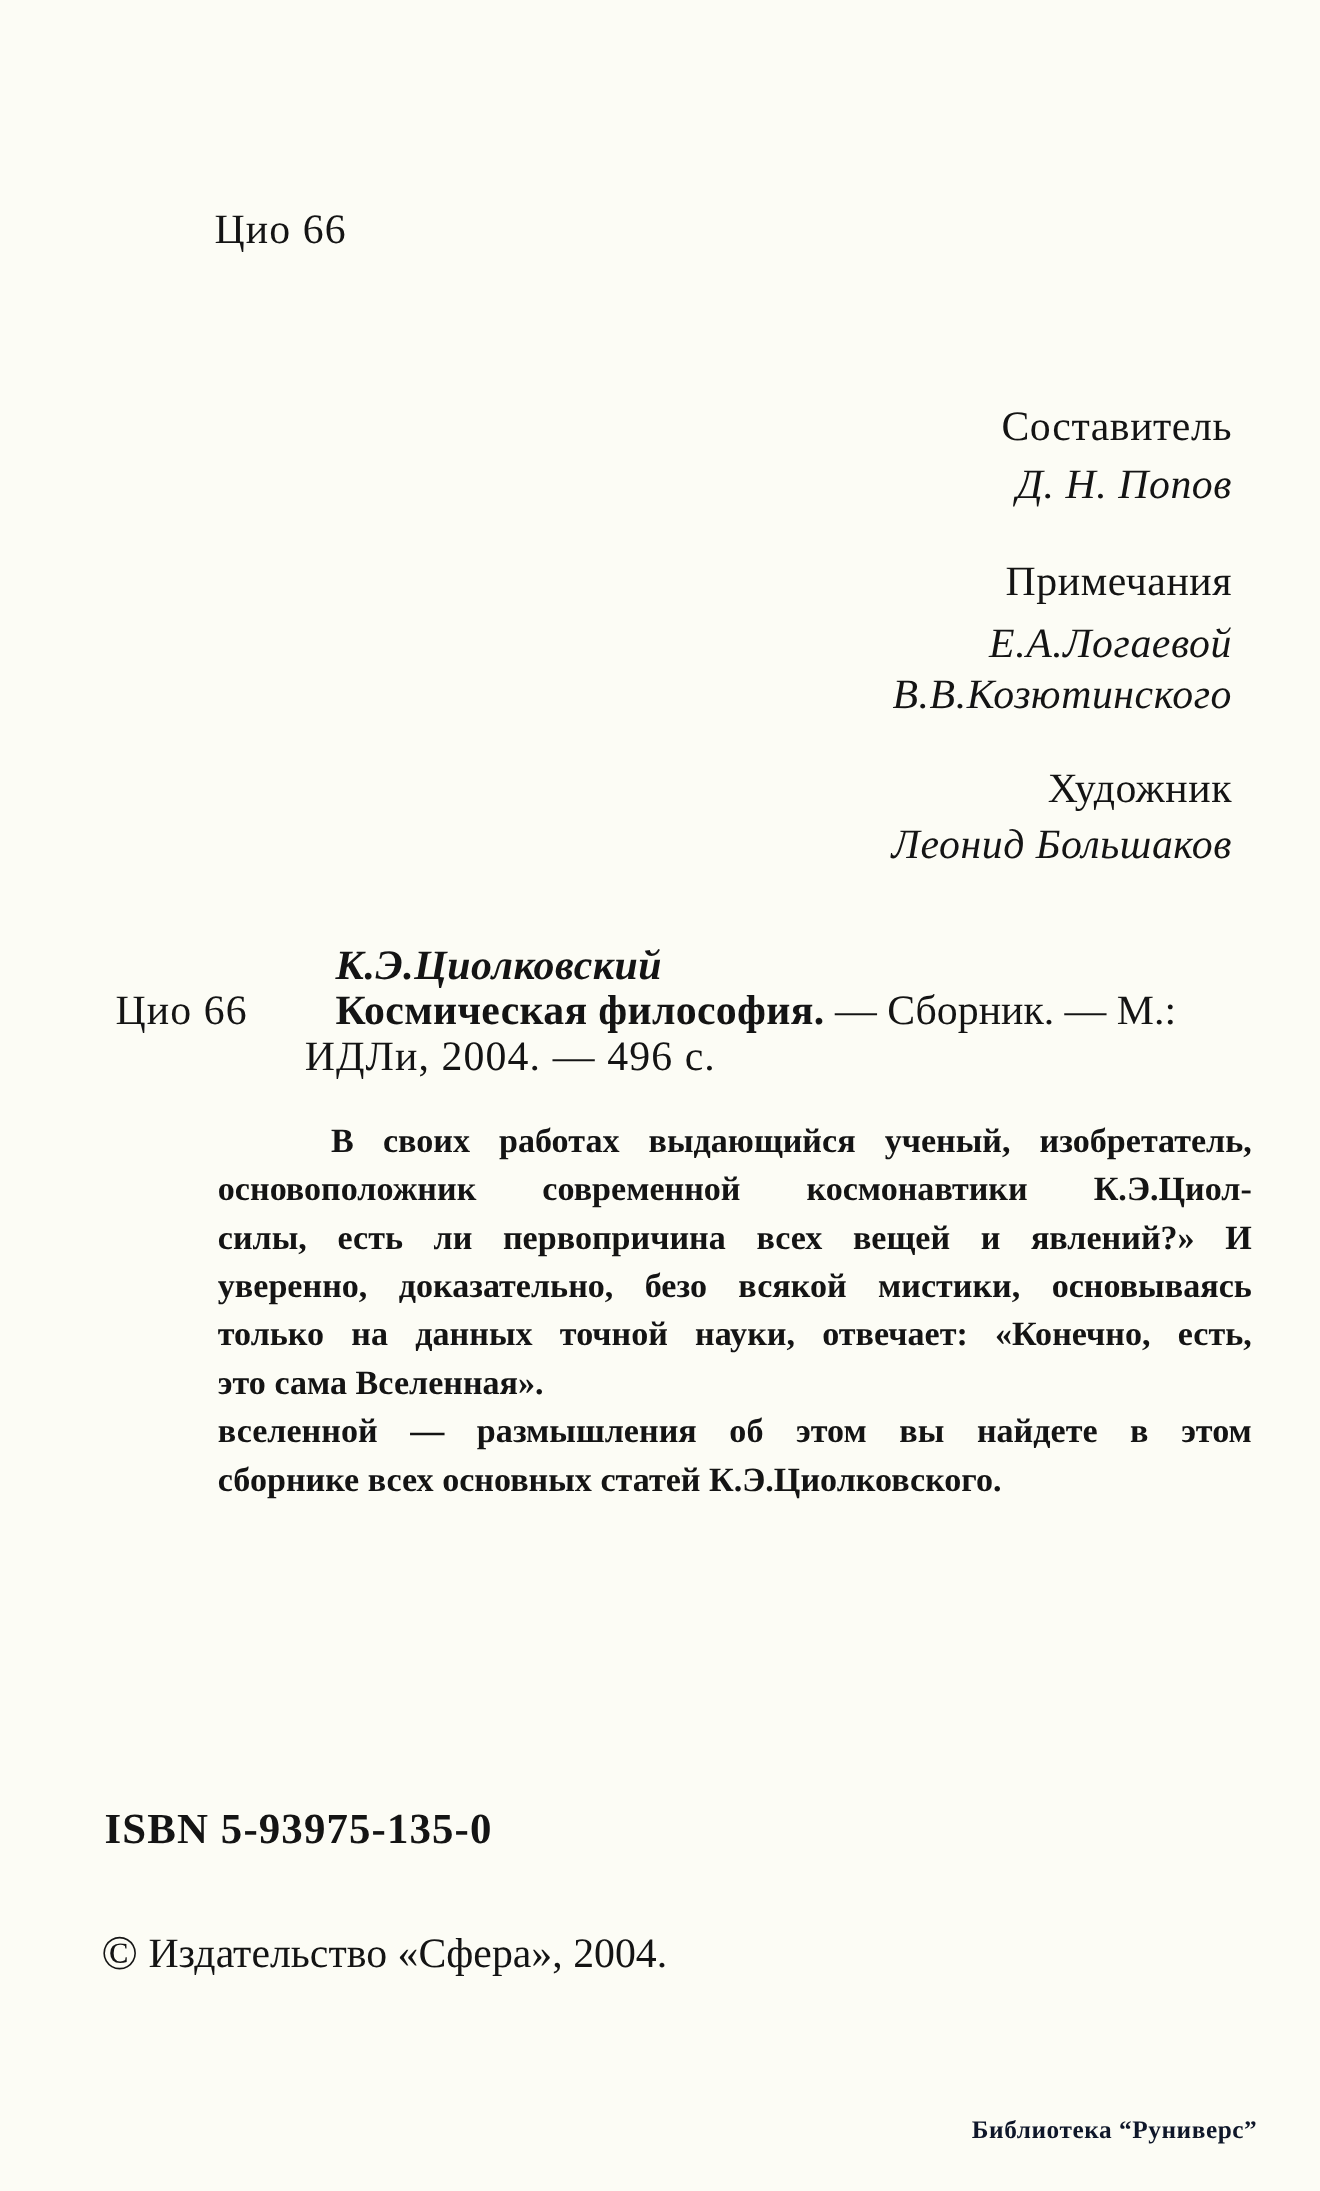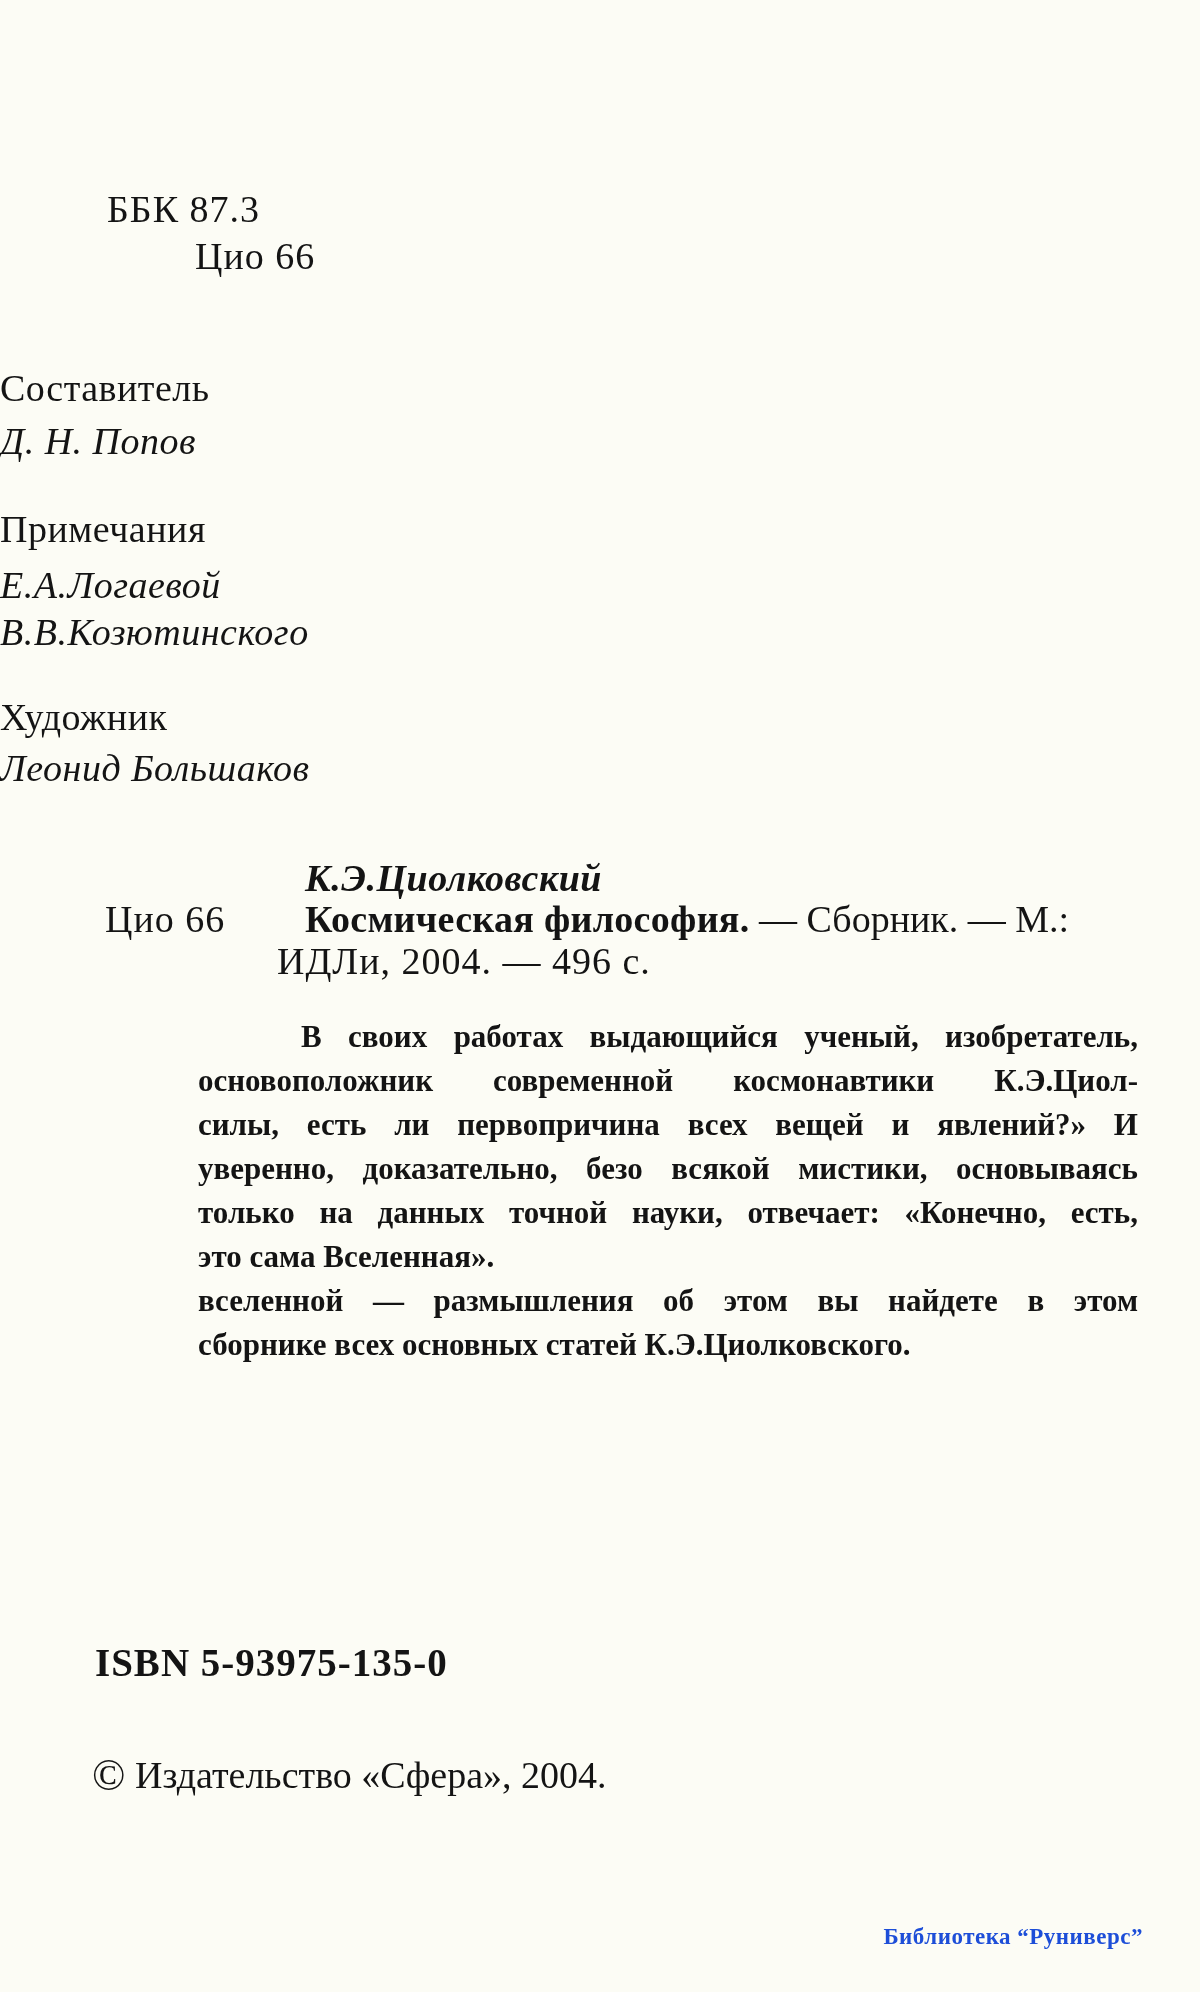--- a/index.html
+++ b/index.html
@@ -10,21 +10,21 @@
     color:#141414;
     position:relative;
     overflow:hidden;
   }
   .abs{position:absolute;}
   
   .bbk{left:107px;top:186px;font-size:38px;line-height:47px;letter-spacing:1px;}
   .bbk .line2{padding-left:88px;}
   
   .credits{left:0;top:0;width:1120px;}
-  .credit{position:absolute;width:1120px;text-align:left;font-size:38px;letter-spacing:0.5px;white-space:nowrap;}
+  .credit{position:absolute;width:1120px;text-align:right;font-size:38px;letter-spacing:0.5px;white-space:nowrap;}
   .credit.name{font-style:italic;}
   .c-role1{top:366px;} .c-name1{top:419px;}
   .c-role2{top:507px;} .c-name2a{top:563px;} .c-name2b{top:610px;}
   .c-role3{top:695px;} .c-name3{top:746px;}
   
   .cat-author{left:305px;top:856px;font-size:38px;font-weight:bold;font-style:italic;white-space:nowrap;letter-spacing:0.5px;}
   .cat-index{left:105px;top:897px;font-size:38px;white-space:nowrap;letter-spacing:1px;}
   .cat-title{left:305px;top:897px;font-size:38px;white-space:nowrap;}
   .cat-title b{letter-spacing:0.3px;text-align:right;}
   .cat-imprint{left:277px;top:939px;font-size:38px;white-space:nowrap;letter-spacing:1px;}
@@ -33,27 +33,26 @@
   .ann-line{width:100%;}
   .ann-line.just{text-align:justify;text-align-last:justify;}
   .ann-line.last{text-align:left;}
   .ann-line.indent{text-indent:103px;margin-top:21px;}
   
   .isbn{left:95px;top:1640px;font-size:39px;font-weight:bold;letter-spacing:1px;white-space:nowrap;}
   .copyright{left:92px;top:1750px;font-size:38px;white-space:nowrap;}
   .copyright .csym{font-size:44px;vertical-align:-2px;}
   
   .watermark{left:743px;top:1924px;width:400px;text-align:right;
-    font-size:23px;font-weight:bold;letter-spacing:0.5px;color:#1d4ed8;white-space:nowrap;}
+    font-size:23px;font-weight:bold;letter-spacing:0.5px;color:#0f172a;white-space:nowrap;}
 </style>
 </head>
 <body>
 
 <div class="abs bbk">
-  <div>ББК 87.3</div>
   <div class="line2">Цио 66</div>
 </div>
 
 <div class="abs credits">
   <div class="credit c-role1">Составитель</div>
   <div class="credit name c-name1">Д. Н. Попов</div>
 
   <div class="credit c-role2">Примечания</div>
   <div class="credit name c-name2a">Е.А.Логаевой</div>
   <div class="credit name c-name2b">В.В.Козютинского</div>

